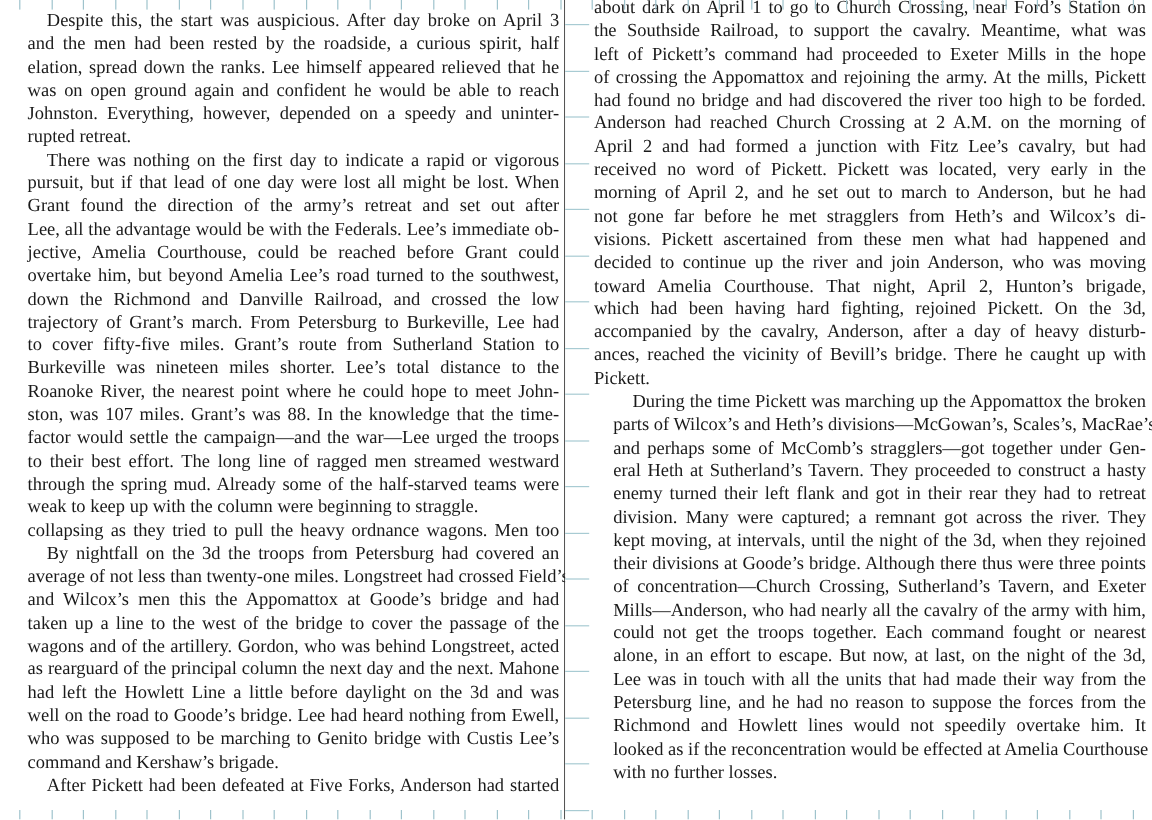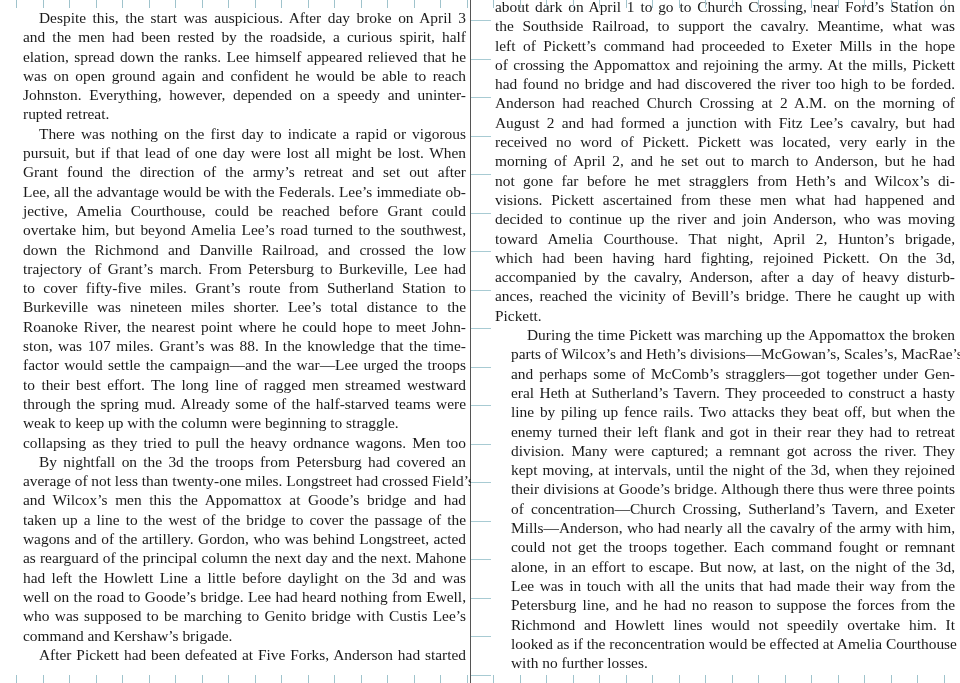--- a/index.html
+++ b/index.html
@@ -90,45 +90,44 @@
 
 <div class="page page-right">
   <div class="col" id="right-col">
       <p class="cont">
         <span class="ln">about dark on April 1 to go to Church Crossing, near Ford’s Station on</span>
         <span class="ln">the Southside Railroad, to support the cavalry. Meantime, what was</span>
         <span class="ln">left of Pickett’s command had proceeded to Exeter Mills in the hope</span>
         <span class="ln">of crossing the Appomattox and rejoining the army. At the mills, Pickett</span>
         <span class="ln">had found no bridge and had discovered the river too high to be forded.</span>
         <span class="ln">Anderson had reached Church Crossing at 2 A.M. on the morning of</span>
-        <span class="ln">August 2 and had formed a junction with Fitz Lee’s cavalry, but had</span>
+        <span class="ln">April 2 and had formed a junction with Fitz Lee’s cavalry, but had</span>
         <span class="ln">received no word of Pickett. Pickett was located, very early in the</span>
         <span class="ln">morning of April 2, and he set out to march to Anderson, but he had</span>
         <span class="ln">not gone far before he met stragglers from Heth’s and Wilcox’s di-</span>
         <span class="ln">visions. Pickett ascertained from these men what had happened and</span>
         <span class="ln">decided to continue up the river and join Anderson, who was moving</span>
         <span class="ln">toward Amelia Courthouse. That night, April 2, Hunton’s brigade,</span>
         <span class="ln">which had been having hard fighting, rejoined Pickett. On the 3d,</span>
         <span class="ln">accompanied by the cavalry, Anderson, after a day of heavy disturb-</span>
         <span class="ln">ances, reached the vicinity of Bevill’s bridge. There he caught up with</span>
         <span class="ln last">Pickett.</span>
       </p>
       <p>
         <span class="ln" style="padding-left: 16px;">During the time Pickett was marching up the Appomattox the broken</span>
         <span class="ln">parts of Wilcox’s and Heth’s divisions—McGowan’s, Scales’s, MacRae’s,</span>
         <span class="ln">and perhaps some of McComb’s stragglers—got together under Gen-</span>
         <span class="ln">eral Heth at Sutherland’s Tavern. They proceeded to construct a hasty</span>
-        <span class="ln">line by piling up fence rails. Two attacks they beat off, but when the</span>
         <span class="ln">enemy turned their left flank and got in their rear they had to retreat</span>
         <span class="ln">division. Many were captured; a remnant got across the river. They</span>
         <span class="ln">kept moving, at intervals, until the night of the 3d, when they rejoined</span>
         <span class="ln">their divisions at Goode’s bridge. Although there thus were three points</span>
         <span class="ln">of concentration—Church Crossing, Sutherland’s Tavern, and Exeter</span>
         <span class="ln">Mills—Anderson, who had nearly all the cavalry of the army with him,</span>
-        <span class="ln">could not get the troops together. Each command fought or remnant</span>
+        <span class="ln">could not get the troops together. Each command fought or nearest</span>
         <span class="ln">alone, in an effort to escape. But now, at last, on the night of the 3d,</span>
         <span class="ln">Lee was in touch with all the units that had made their way from the</span>
         <span class="ln">Petersburg line, and he had no reason to suppose the forces from the</span>
         <span class="ln">Richmond and Howlett lines would not speedily overtake him. It</span>
         <span class="ln">looked as if the reconcentration would be effected at Amelia Courthouse</span>
         <span class="ln last">with no further losses.</span>
       </p>
     </div>
 <div class="margin-rule rule" style="top: 20px;"></div>
     <div class="margin-rule rule" style="top: 59px;"></div>

